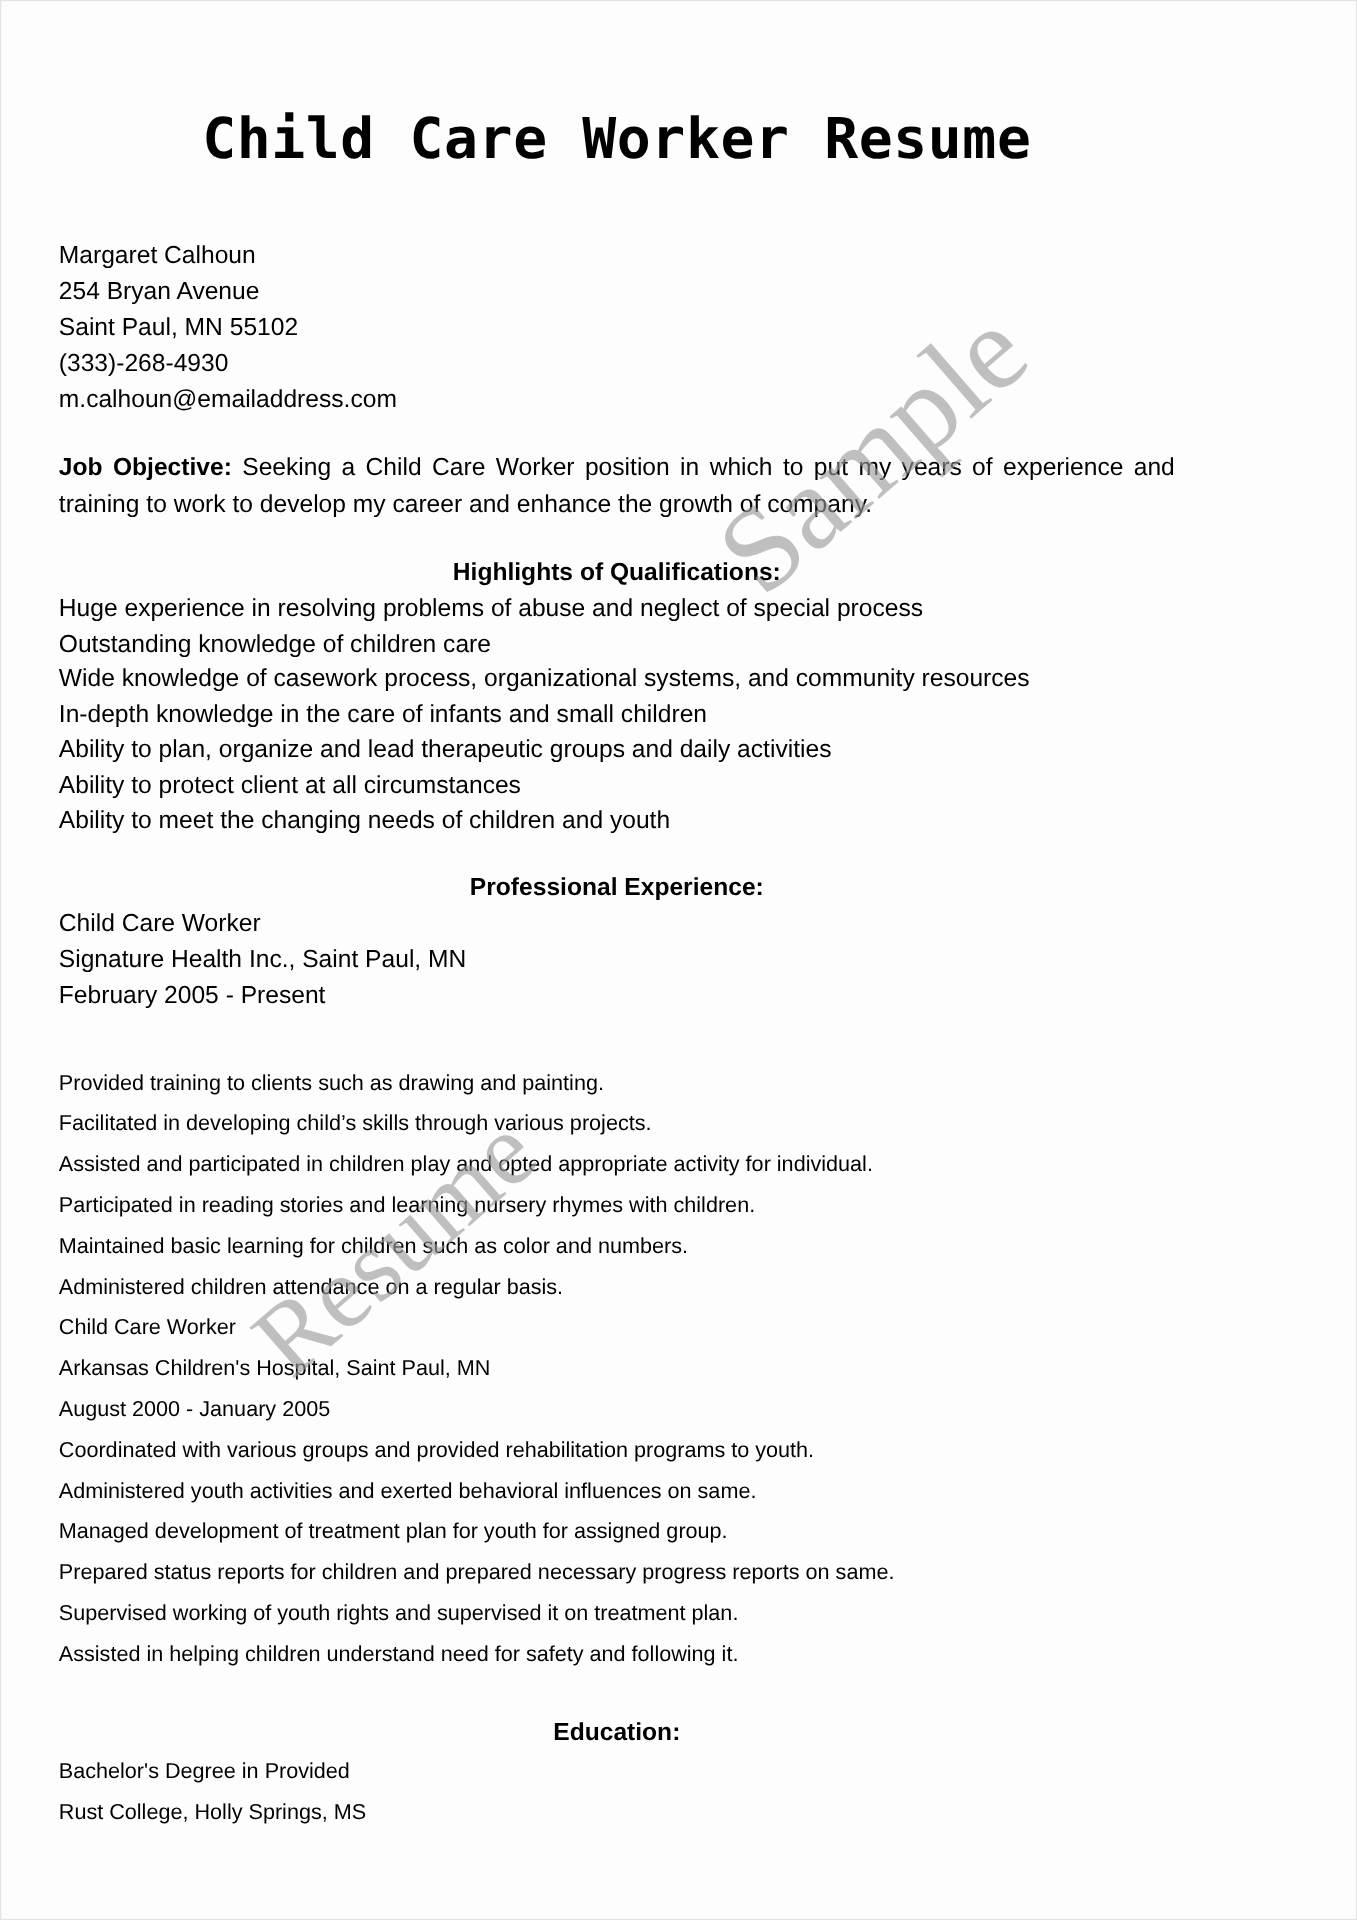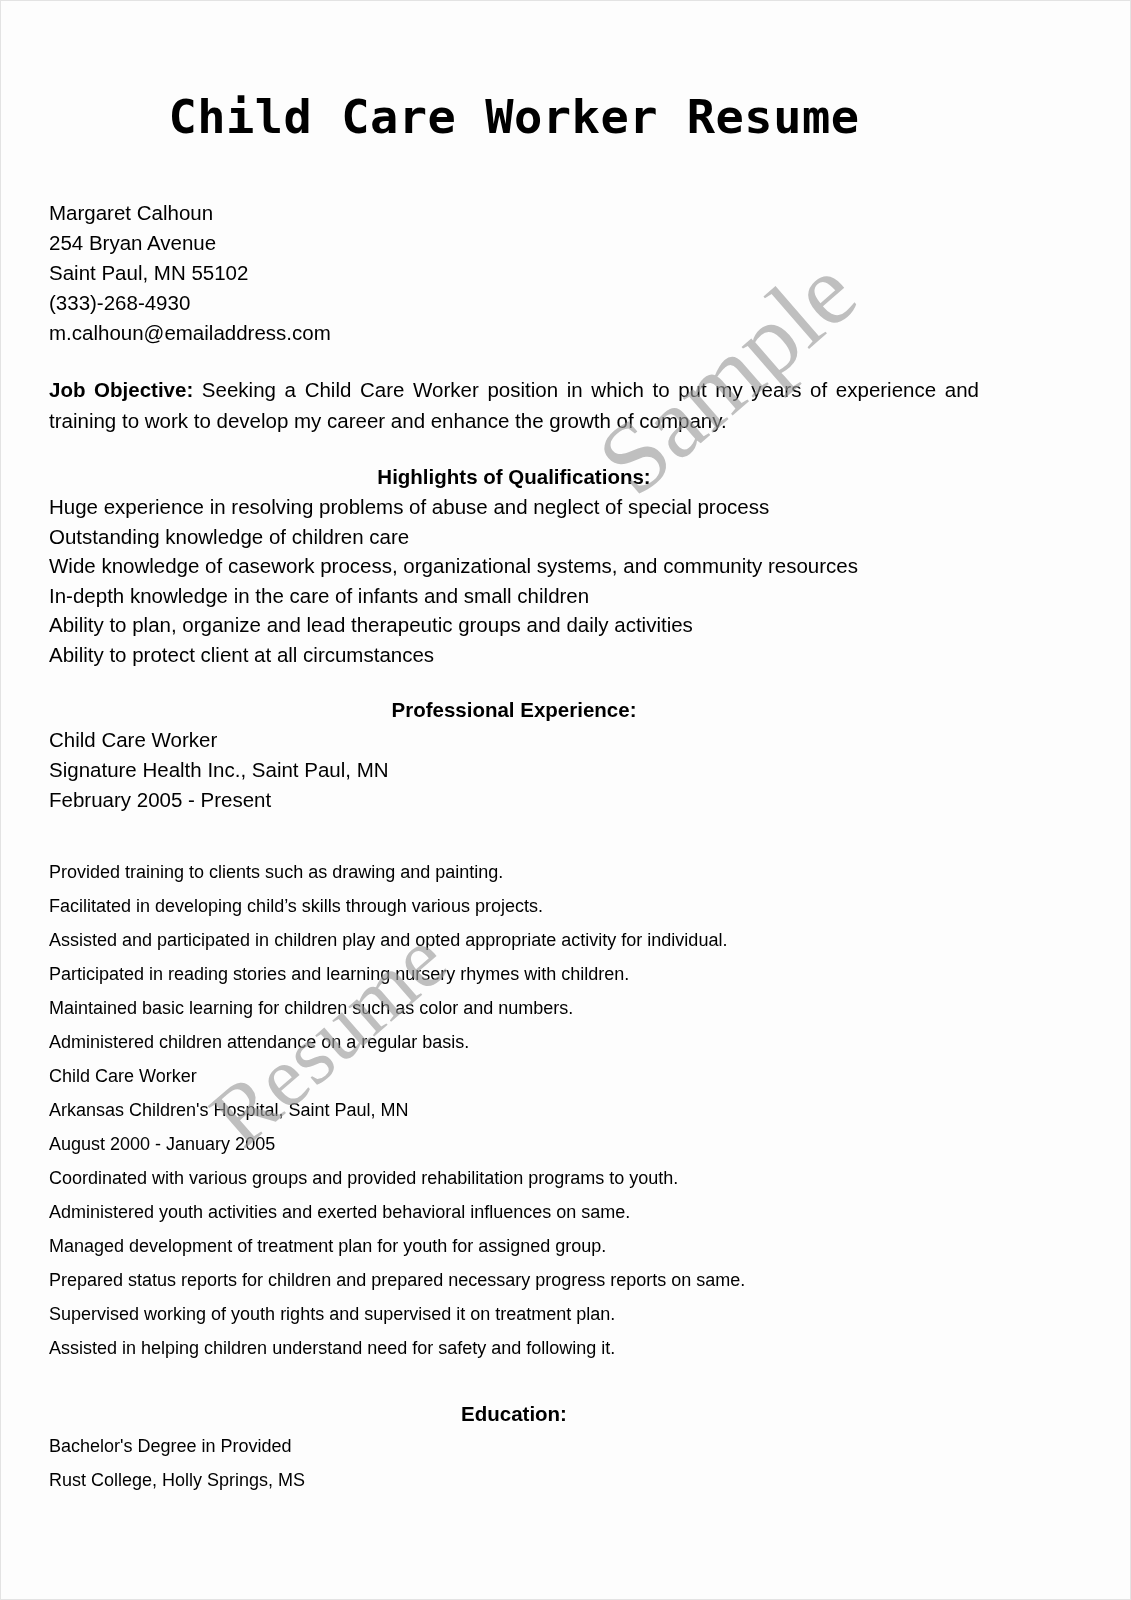--- a/index.html
+++ b/index.html
@@ -135,20 +135,21 @@
     <div class="spacer-md"></div>
 
     <div class="section-head">Highlights of Qualifications:</div>
     <div class="bullets-tight">
       <div class="body-line">Huge experience in resolving problems of abuse and neglect of special process</div>
       <div class="body-line">Outstanding knowledge of children care</div>
       <div class="body-line">Wide knowledge of casework process, organizational systems, and community resources</div>
       <div class="body-line">In-depth knowledge in the care of infants and small children</div>
       <div class="body-line">Ability to plan, organize and lead therapeutic groups and daily activities</div>
       <div class="body-line">Ability to protect client at all circumstances</div>
+      <div class="body-line">Ability to meet the changing needs of children and youth</div>
     </div>
 
     <div class="spacer-md"></div>
 
     <div class="section-head">Professional Experience:</div>
 
     <div>
       <div class="exp-line">Child Care Worker</div>
       <div class="exp-line">Signature Health Inc., Saint Paul, MN</div>
       <div class="exp-line">February 2005 - Present</div>

